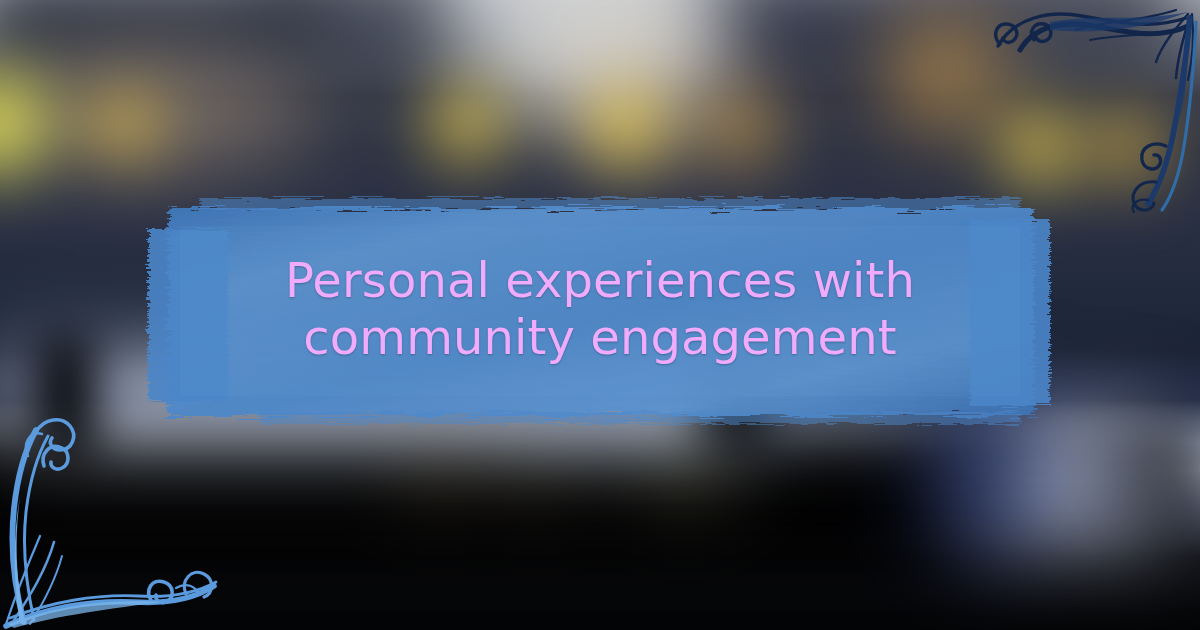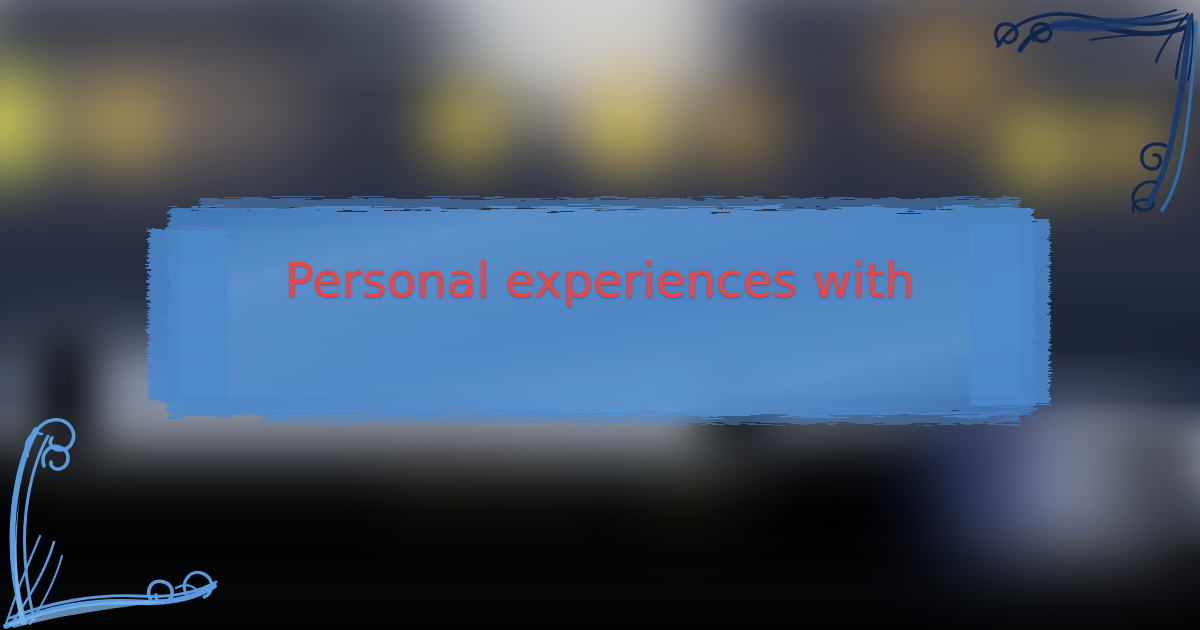--- a/index.html
+++ b/index.html
@@ -54,21 +54,21 @@
 
   
   .title-block{
     position:absolute;
     left:150px;top:252px;
     width:900px;
     text-align:center;
     pointer-events:none;
   }
   .title-line{
-    color:#ef4444;
+    color:#f0abfc;
     font-size:48px;
     line-height:57px;
     font-weight:400;
     letter-spacing:0.1px;
     text-shadow:0 1px 2px rgba(20,40,70,.35);
     white-space:nowrap;
   }
 
   
   .flourish{position:absolute;}
@@ -162,20 +162,21 @@
       <g filter="url(#roughen2)" opacity="0.5">
         <rect x="120" y="226" width="760" height="12" fill="#4d87c9"></rect>
       </g>
 
       <rect x="40" y="40" width="840" height="170" fill="#6fa3dc" opacity="0.10"></rect>
     </svg>
   </div>
 
   <div class="title-block">
     <div class="title-line">Personal experiences with</div>
+    <div class="title-line">community engagement</div>
   </div>
 
   <div class="flourish flourish-tr">
     <svg viewBox="0 0 210 215" width="210" height="215">
       <g fill="none" stroke="#12264b" stroke-width="3.4" stroke-linecap="round">
 
         <path d="M8,46 C24,18 58,10 92,16 C128,22 160,30 196,18"></path>
         <path d="M30,50 C44,26 74,20 104,26 C136,32 168,40 198,26" stroke-width="5.2"></path>
 
         <path d="M10,44 C2,36 6,24 16,24 C26,24 30,34 24,40 C20,44 14,43 13,38"></path>

